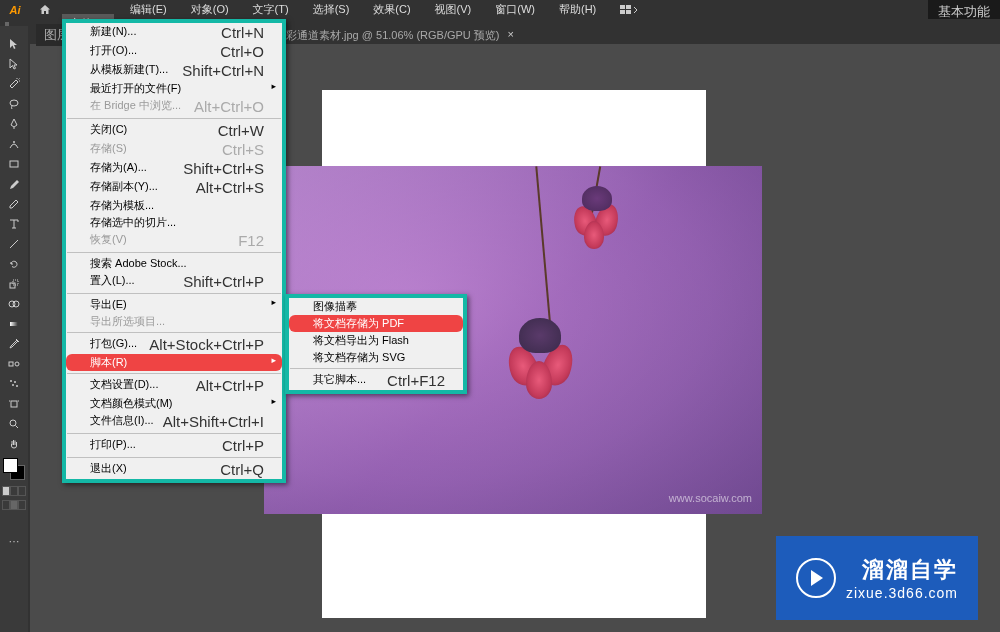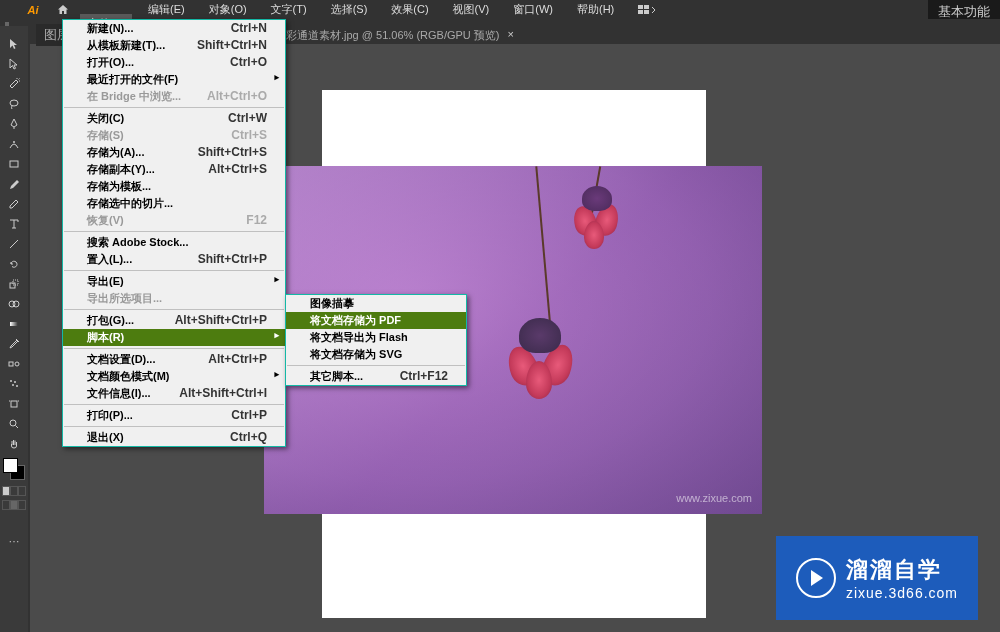--- a/index.html
+++ b/index.html
@@ -1,18 +1,18 @@
 <!DOCTYPE html>
 <html><head>
 <meta charset="utf-8">
 <style>
 * { margin: 0; padding: 0; box-sizing: border-box; font-family: "Microsoft YaHei", "SimSun", sans-serif; }
 body { width: 1000px; height: 632px; background: #323232; overflow: hidden; position: relative; }
 
-.menubar { height: 19px; background: #323232; display: flex; align-items: center; padding-left: 20px; position: relative; z-index: 100; gap: 8px; }
+.menubar { height: 19px; background: #323232; display: flex; align-items: center; padding-left: 2px; position: relative; z-index: 100; gap: 8px; }
 .menubar .logo { width: 26px; height: 19px; color: #ff9a00; display: flex; align-items: center; justify-content: center; font-size: 11px; font-style: italic; font-weight: bold; }
 .menubar .home { width: 18px; display: flex; align-items: center; justify-content: center; color: #ccc; font-size: 11px; }
 .menubar .menu-item { padding: 2px 8px; color: #ddd; font-size: 11px; cursor: pointer; }
 .menubar .menu-item.open { background: #5a5a5a; margin-top: 28px; }
 .menubar .right-section { position: absolute; right: 0; top: 0; height: 19px; display: flex; }
 .menubar .basic { background: #1a1a1a; color: #ccc; font-size: 13px; padding: 3px 10px; }
 
 .tabbar { position: absolute; top: 26px; left: 36px; height: 18px; display: flex; align-items: center; z-index: 1; }
 .tab { background: #2a2a2a; color: #aaa; font-size: 13px; padding: 2px 8px; display: flex; align-items: center; gap: 4px; }
 .tab-text { white-space: nowrap; }
@@ -29,36 +29,36 @@
 .canvas { position: absolute; left: 292px; top: 46px; width: 384px; height: 528px; background: white; }
 .photo { position: absolute; left: 234px; top: 122px; width: 498px; height: 348px; background: linear-gradient(135deg, #c996d9 0%, #b57fc9 25%, #a168b9 50%, #8e5fa8 100%); overflow: hidden; }
 .photo-overlay { position: absolute; inset: 0; background: radial-gradient(ellipse at 30% 40%, rgba(200,140,220,0.4) 0%, rgba(120,80,160,0.3) 60%, rgba(80,50,120,0.5) 100%); }
 .flower { position: absolute; }
 .flower.f1 { left: 300px; top: 10px; width: 70px; height: 90px; }
 .flower.f2 { left: 230px; top: 140px; width: 110px; height: 120px; }
 .petal { position: absolute; background: radial-gradient(ellipse, #e85a7a 0%, #c43a5a 60%, #8a2545 100%); border-radius: 50% 50% 50% 50% / 60% 60% 40% 40%; }
 .stem { position: absolute; width: 2px; background: #5a3a2a; }
 .watermark { position: absolute; right: 10px; bottom: 10px; color: rgba(255,255,255,0.55); font-size: 11px; font-family: Arial; }
 
-.dropdown { position: absolute; background: #f0f0f0; border: 1px solid #14b8a6; box-shadow: 2px 2px 5px rgba(0,0,0,0.5); z-index: 200; font-size: 11px; font-weight: bold; }
+.dropdown { position: absolute; background: #f0f0f0; border: 4px solid #14b8a6; box-shadow: 2px 2px 5px rgba(0,0,0,0.5); z-index: 200; font-size: 11px; }
 .dropdown.main { left: 62px; top: 19px; width: 224px; }
 .dropdown.sub { left: 285px; top: 294px; width: 182px; }
 .dd-item { display: flex; justify-content: space-between; padding: 1px 18px 1px 24px; color: #000; position: relative; }
 .dd-item.disabled { color: #999; }
-.dd-item.highlighted { background: #4d7c0f; color: #fff; }
+.dd-item.highlighted { background: #ef4444; color: #fff; border-radius: 6px; }
 .dd-item.has-sub::after { content: "▸"; position: absolute; right: 6px; font-size: 9px; }
 .dd-sep { height: 1px; background: #c0c0c0; margin: 2px 1px; }
-.dd-shortcut { color: #333; font-size: 12px; }
+.dd-shortcut { color: #333; font-size: 15px; }
 .dd-item.disabled .dd-shortcut { color: #aaa; }
 
 .brand-overlay { position: absolute; right: 22px; bottom: 12px; width: 202px; height: 84px; background: #1d5cbb; display: flex; align-items: center; justify-content: center; gap: 10px; z-index: 5; }
 .brand-overlay .play-icon { width: 40px; height: 40px; border: 2px solid #fff; border-radius: 50%; display: flex; align-items: center; justify-content: center; }
 .brand-overlay .play-icon::before { content: ""; width: 0; height: 0; border-left: 12px solid #fff; border-top: 8px solid transparent; border-bottom: 8px solid transparent; margin-left: 3px; }
 .brand-overlay .brand-text { color: #fff; display: flex; flex-direction: column; align-items: flex-start; }
-.brand-overlay .big { font-size: 22px; font-weight: bold; letter-spacing: 2px; }
+.brand-overlay .big { font-size: 22px; font-weight: bold; letter-spacing: 2px; margin-left: 16px; }
 .brand-overlay .small { font-size: 14px; letter-spacing: 1px; }
 
 .stroke-bar { position: absolute; left: 5px; top: 22px; width: 4px; height: 6px; background: #666; }
 
 svg { display: block; }
 </style>
 </head>
 <body>
 
 <div class="menubar">
@@ -251,21 +251,21 @@
       <div class="petal" style="left:32px;top:28px;width:22px;height:32px;transform:rotate(15deg)"></div>
       <div class="petal" style="left:20px;top:45px;width:20px;height:28px;transform:rotate(0deg)"></div>
       <div style="position:absolute;left:18px;top:10px;width:30px;height:25px;background:radial-gradient(#6a3a7a,#4a2a5a);border-radius:50% 50% 40% 40%"></div>
     </div>
     <div class="flower f2">
       <div class="petal" style="left:15px;top:40px;width:28px;height:40px;transform:rotate(-20deg)"></div>
       <div class="petal" style="left:50px;top:38px;width:28px;height:42px;transform:rotate(20deg)"></div>
       <div class="petal" style="left:32px;top:55px;width:26px;height:38px"></div>
       <div style="position:absolute;left:25px;top:12px;width:42px;height:35px;background:radial-gradient(#5a3a6a,#3a2a4a);border-radius:50% 50% 40% 40%"></div>
     </div>
-    <div class="watermark">www.zixue.com</div>
+    <div class="watermark">www.socaiw.com</div>
   </div>
   <div class="brand-overlay">
     <div class="play-icon"></div>
     <div class="brand-text">
       <span class="big">溜溜自学</span>
       <span class="small">zixue.3d66.com</span>
     </div>
   </div>
 </div>
 
@@ -273,26 +273,26 @@
   <span>彩通道素材.jpg @ 51.06% (RGB/GPU 预览)</span>
   <span style="color:#ccc">×</span>
 </div>
 
 <div class="dropdown main">
   <div class="dd-item">
       <span>新建(N)...</span>
       <span class="dd-shortcut">Ctrl+N</span>
     </div>
   <div class="dd-item">
+      <span>打开(O)...</span>
+      <span class="dd-shortcut">Ctrl+O</span>
+    </div>
+  <div class="dd-item">
       <span>从模板新建(T)...</span>
       <span class="dd-shortcut">Shift+Ctrl+N</span>
-    </div>
-  <div class="dd-item">
-      <span>打开(O)...</span>
-      <span class="dd-shortcut">Ctrl+O</span>
     </div>
   <div class="dd-item has-sub">
       <span>最近打开的文件(F)</span>
     </div>
   <div class="dd-item disabled">
       <span>在 Bridge 中浏览...</span>
       <span class="dd-shortcut">Alt+Ctrl+O</span>
     </div>
   <div class="dd-sep"></div>
   <div class="dd-item">
@@ -332,21 +332,21 @@
   <div class="dd-sep"></div>
   <div class="dd-item has-sub">
       <span>导出(E)</span>
     </div>
   <div class="dd-item disabled">
       <span>导出所选项目...</span>
     </div>
   <div class="dd-sep"></div>
   <div class="dd-item">
       <span>打包(G)...</span>
-      <span class="dd-shortcut">Alt+Shift+Ctrl+P</span>
+      <span class="dd-shortcut">Alt+Stock+Ctrl+P</span>
     </div>
   <div class="dd-item has-sub highlighted">
       <span>脚本(R)</span>
     </div>
   <div class="dd-sep"></div>
   <div class="dd-item">
       <span>文档设置(D)...</span>
       <span class="dd-shortcut">Alt+Ctrl+P</span>
     </div>
   <div class="dd-item has-sub">

